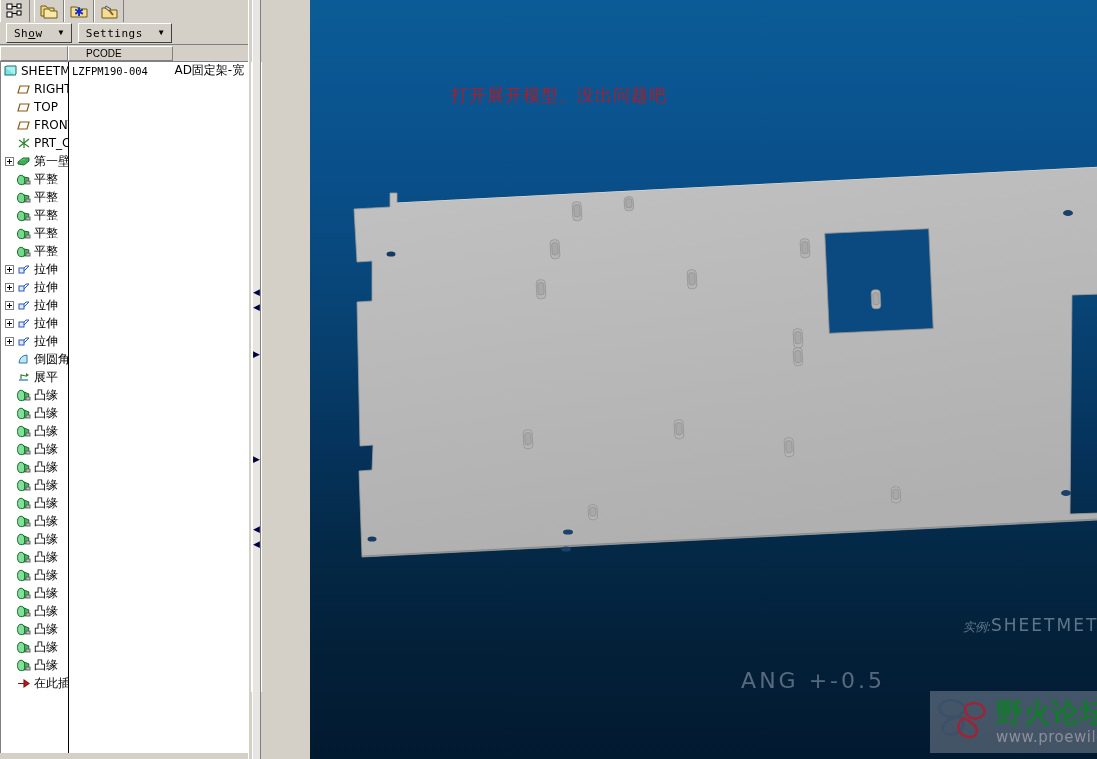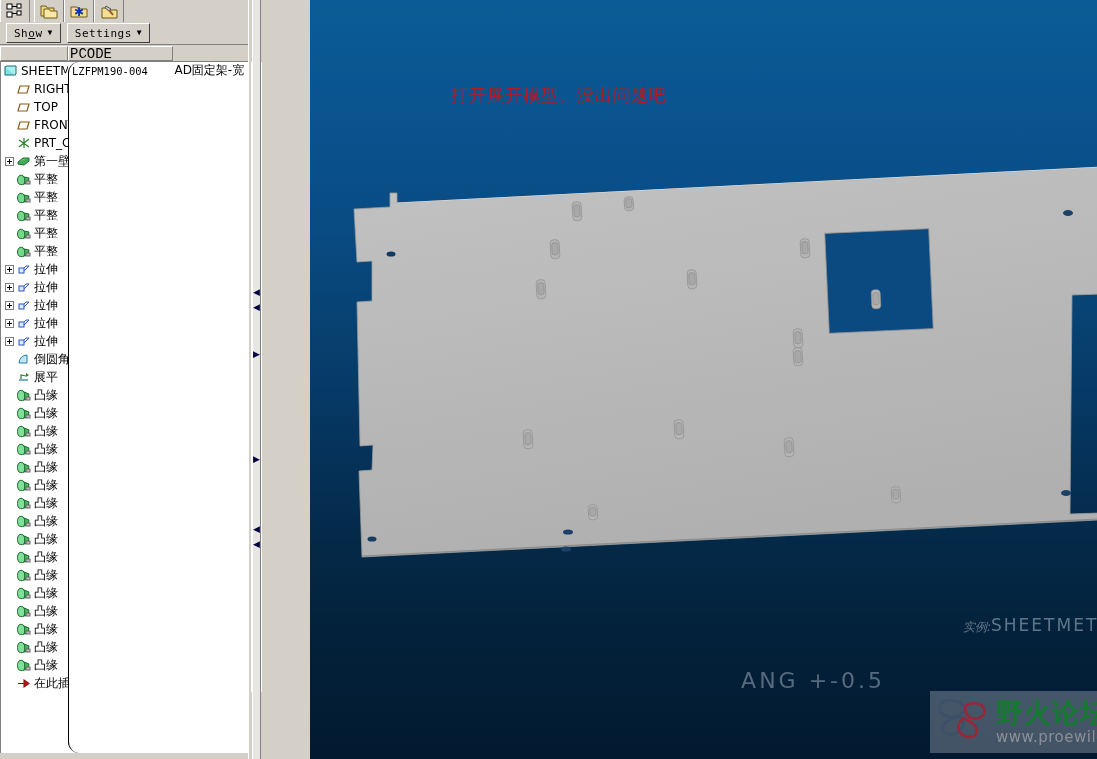--- a/index.html
+++ b/index.html
@@ -40,21 +40,21 @@
   #tree-menubar {
     position: absolute; left: 0; top: 22px;
     width: 248px; height: 23px;
     background: #d4d0c8;
     display: flex; align-items: center;
     border-bottom: 1px solid #808080;
   }
   .menu-btn {
     height: 20px; margin-left: 6px;
     padding: 0 7px;
-    display: flex; align-items: center; gap: 5px;
+    display: flex; align-items: center; gap: 16px;
     background: #d4d0c8;
     border-top: 1px solid #ffffff;
     border-left: 1px solid #ffffff;
     border-right: 1px solid #404040;
     border-bottom: 1px solid #404040;
     font-family: "DejaVu Sans Mono", "Liberation Mono", monospace;
     font-size: 11px; color: #000;
     letter-spacing: 0.5px;
   }
   .menu-btn .caret { font-size: 8px; line-height: 1; }
@@ -67,23 +67,23 @@
     display: flex;
     background: #d4d0c8;
   }
   .colhead-cell {
     height: 15px;
     background: #d4d0c8;
     border-top: 1px solid #ffffff;
     border-left: 1px solid #ffffff;
     border-right: 1px solid #808080;
     border-bottom: 1px solid #808080;
-    font-family: Liberation Mono, monospace;
-    font-size: 14px; color: #000;
-    padding-left: 1px;
+    font-family: Liberation Sans, sans-serif;
+    font-size: 10px; color: #000;
+    padding-left: 17px;
     display: flex; align-items: center;
     overflow: hidden; white-space: nowrap;
   }
   #ch-blank { width: 68px; }
   #ch-pcode { width: 105px; }
   #ch-pname { width: 73px; margin-top: 16px; }
 
   
   #tree-body {
     position: absolute; left: 0; top: 61px;
@@ -97,21 +97,20 @@
     width: 67px; height: 100%;
     background: #ffffff;
     overflow: hidden;
     position: relative;
   }
   #grid-col {
     width: 180px; height: 100%;
     background: #ffffff;
     border-left: 1px solid #000000;
     position: relative;
-    border-radius: 11px;
   }
   .grid-row {
     height: 17px;
     display: flex; align-items: center;
     font-family: "DejaVu Sans Mono", "Liberation Mono", monospace;
     font-size: 10.5px; color: #000;
     white-space: nowrap; overflow: hidden;
   }
   .grid-pcode { width: 104px; padding-left: 3px; overflow: hidden; }
   .grid-pname { width: 76px; padding-left: 2px; overflow: hidden;

